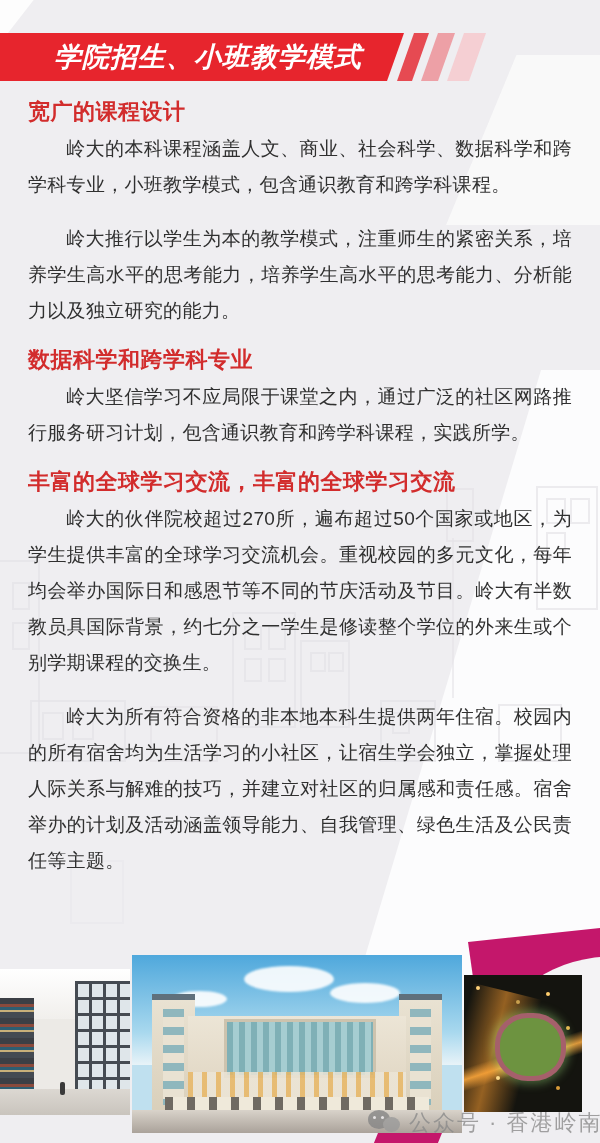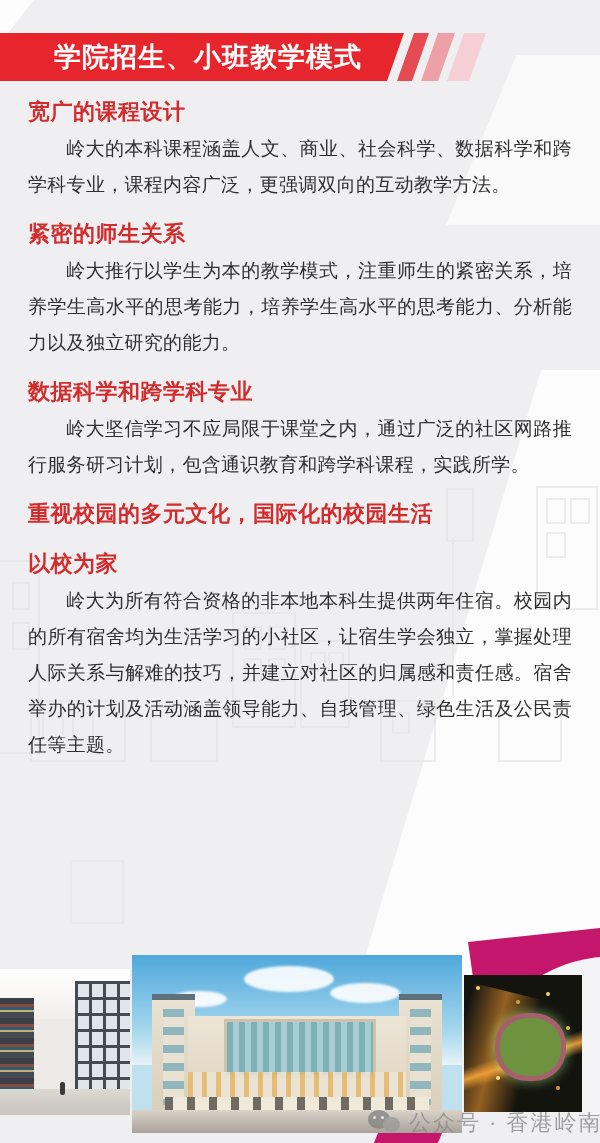--- a/index.html
+++ b/index.html
@@ -31,20 +31,21 @@
   
   .banner{
     position:absolute;left:0;top:33px;width:404px;height:48px;
     background:#e7252d;
     clip-path:polygon(0 0,100% 0,calc(100% - 17px) 100%,0 100%);
   }
   .banner-title{
     position:absolute;left:54px;top:0;height:48px;line-height:48px;
     color:#ffffff;font-size:27px;font-weight:bold;letter-spacing:1px;
     white-space:nowrap;
+    font-style:italic;
   }
   .stripe{position:absolute;top:33px;height:48px;transform:skewX(-19.5deg);transform-origin:0 0;}
   .stripe1{left:414px;width:15px;background:#e64a52;}
   .stripe2{left:438px;width:17px;background:#eda0a6;}
   .stripe3{left:464px;width:22px;background:#f5cfd3;}
 
   
   .content{position:absolute;left:0;top:81px;width:600px;}
   .section{margin:0 28px;padding-top:18px;}
   .section h2{
@@ -184,39 +185,38 @@
     <div class="banner-title">学院招生、小班教学模式</div>
   </div>
   <div class="stripe stripe1"></div>
   <div class="stripe stripe2"></div>
   <div class="stripe stripe3"></div>
 
   <div class="content">
 
     <div class="section">
       <h2>宽广的课程设计</h2>
-      <p>岭大的本科课程涵盖人文、商业、社会科学、数据科学和跨学科专业，课程内容广泛，更强调双向的互动教学方法。</p>
-    </div>
-
-    <div class="section">
-      <h2>紧密的师生关系</h2>
+      <p>岭大的本科课程涵盖人文、商业、社会科学、数据科学和跨学科专业，小班教学模式，包含通识教育和跨学科课程。</p>
+    </div>
+
+    <div class="section">
       <p>岭大推行以学生为本的教学模式，注重师生的紧密关系，培养学生高水平的思考能力，培养学生高水平的思考能力、分析能力以及独立研究的能力。</p>
     </div>
 
     <div class="section">
       <h2>数据科学和跨学科专业</h2>
       <p>岭大坚信学习不应局限于课堂之内，通过广泛的社区网路推行服务研习计划，包含通识教育和跨学科课程，实践所学。</p>
     </div>
 
     <div class="section">
-      <h2>重视校园的多元文化，国际化的校园生活</h2>
-    </div>
-
-    <div class="section">
-      <h2>以校为家</h2>
+      <h2>丰富的全球学习交流，丰富的全球学习交流</h2>
+      <p>岭大的伙伴院校超过270所，遍布超过50个国家或地区，为学生提供丰富的全球学习交流机会。重视校园的多元文化，每年均会举办国际日和感恩节等不同的节庆活动及节目。岭大有半数教员具国际背景，约七分之一学生是修读整个学位的外来生或个别学期课程的交换生。</p>
+    </div>
+
+    <div class="section">
       <p>岭大为所有符合资格的非本地本科生提供两年住宿。校园内的所有宿舍均为生活学习的小社区，让宿生学会独立，掌握处理人际关系与解难的技巧，并建立对社区的归属感和责任感。宿舍举办的计划及活动涵盖领导能力、自我管理、绿色生活及公民责任等主题。</p>
     </div>
 
   </div>
 
   <div class="collage">
     <div class="magenta-blob"></div>
     <div class="magenta-cut"></div>
     <div class="magenta-bottom"></div>
 

